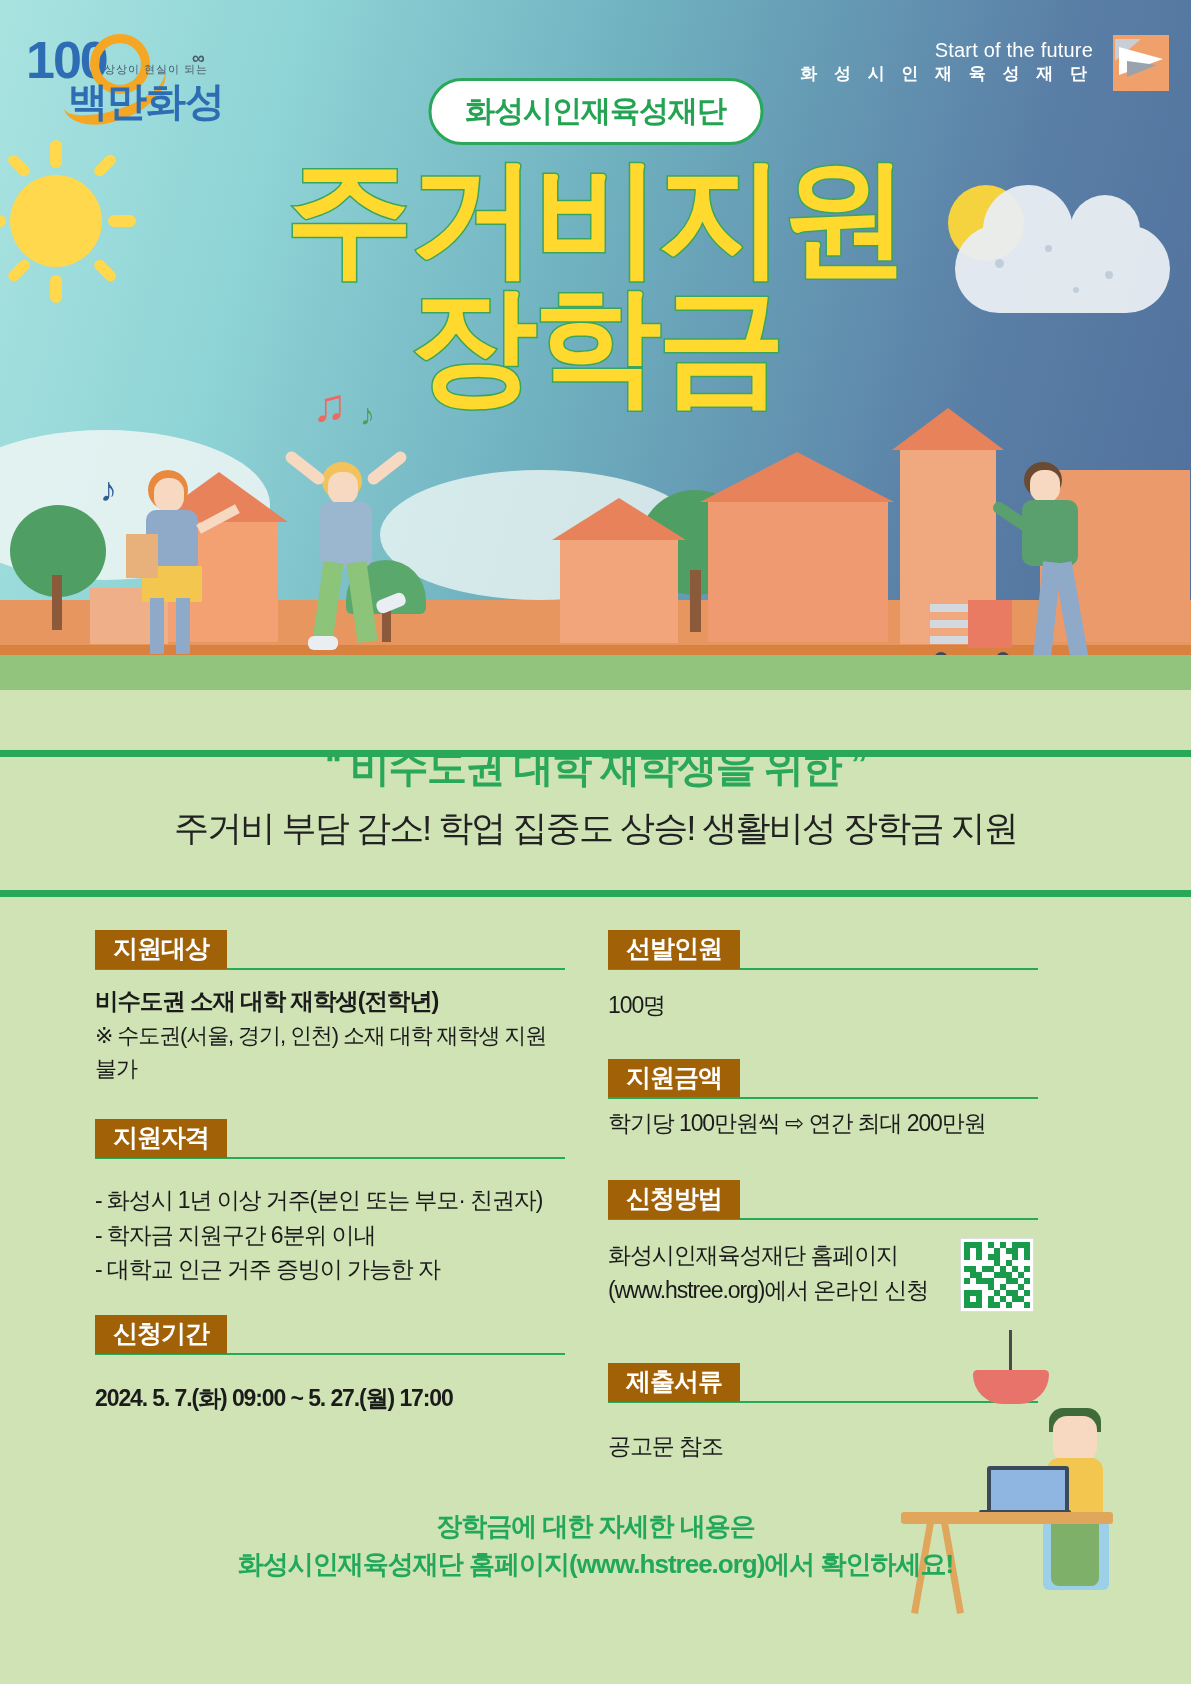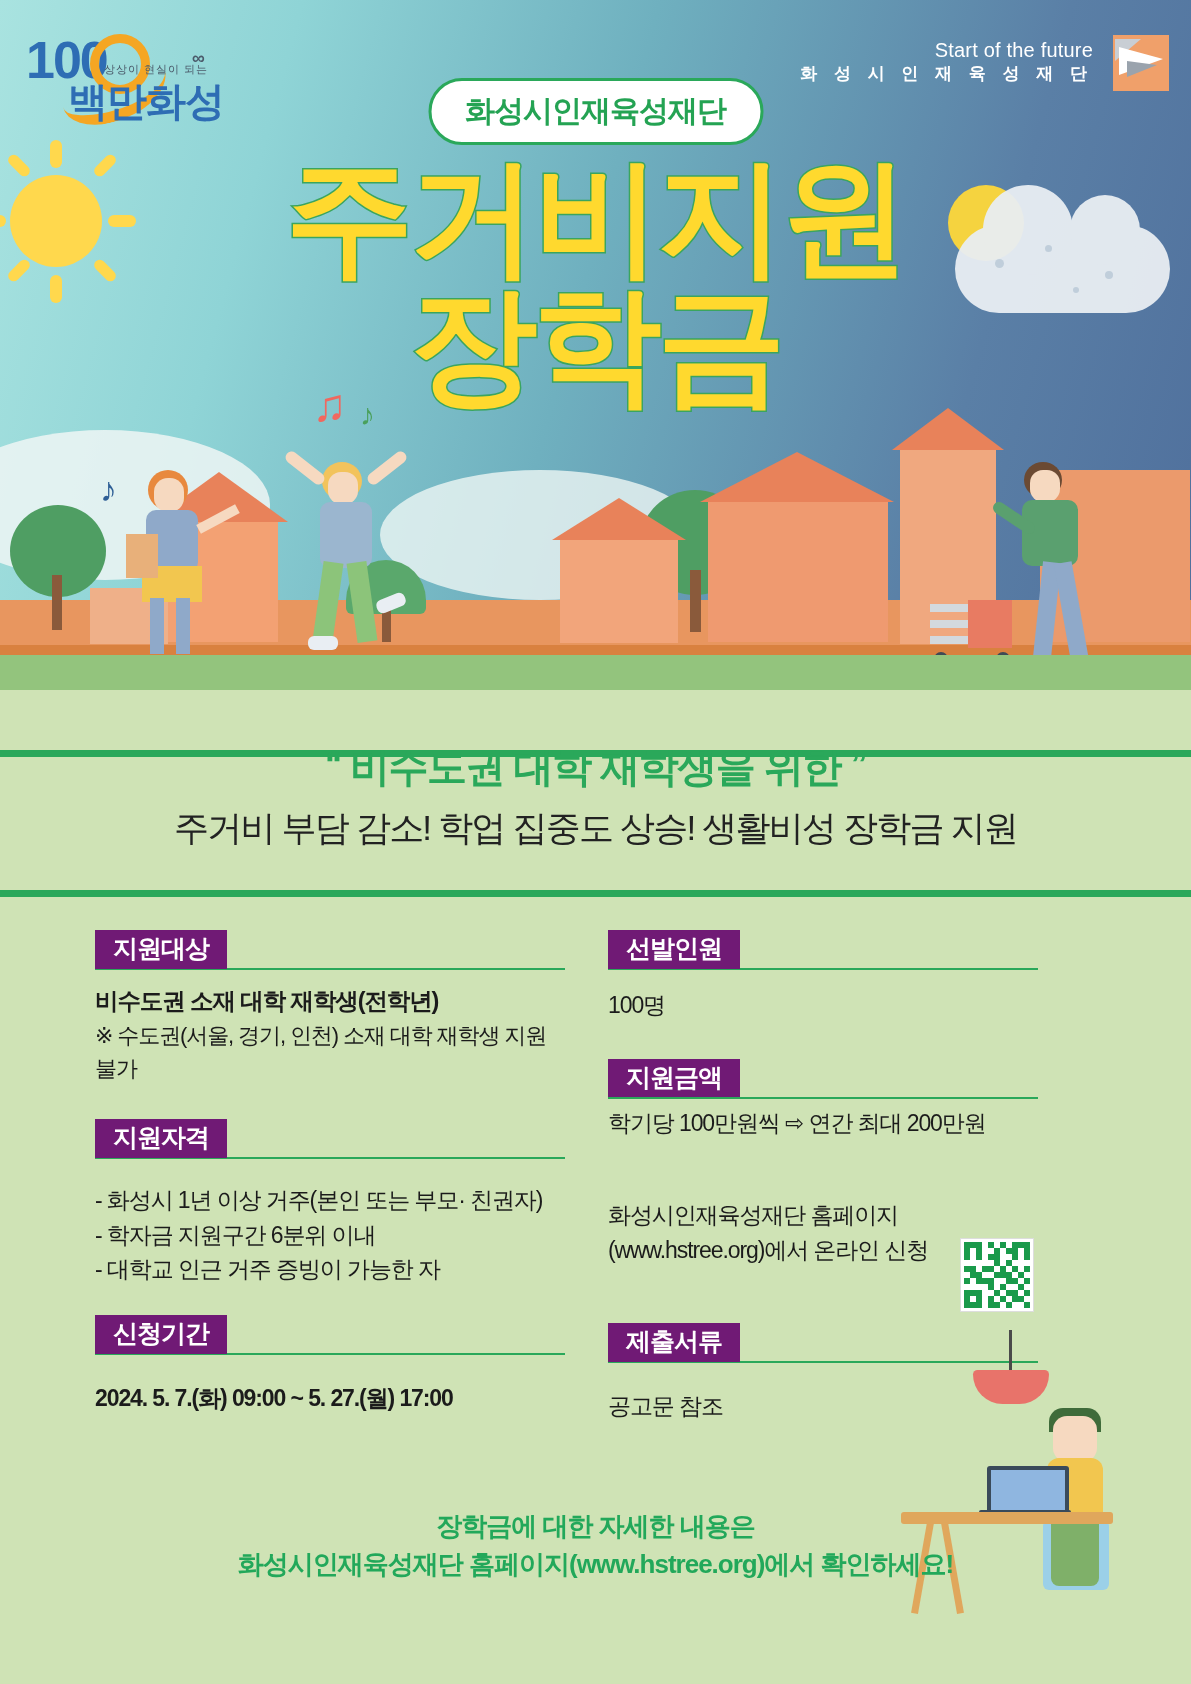--- a/index.html
+++ b/index.html
@@ -159,21 +159,21 @@
     font-size:35px;color:#222222;letter-spacing:-1.8px;
   }
 
   
   .col-left{position:absolute;left:95px;top:930px;width:470px;}
   .col-right{position:absolute;left:608px;top:930px;width:430px;}
 
   .sec{position:relative;margin-bottom:8px;}
   .sec-head{position:relative;height:40px;}
   .sec-tag{
-    position:absolute;left:0;top:0;background:#701a75;color:#ffffff;
+    position:absolute;left:0;top:0;background:#a16207;color:#ffffff;
     font-size:25px;font-weight:bold;letter-spacing:-1px;
     padding:4px 18px 6px 18px;line-height:1.15;
   }
   .sec-line{
     position:absolute;left:0;right:0;bottom:0;height:2px;background:#2aa85a;
   }
   .sec-body{padding-top:14px;font-size:23px;color:#1b1b1b;letter-spacing:-1.1px;line-height:1.5;}
   .sec-body .strongline{font-weight:bold;font-size:23.5px;}
   .sec-body .small{font-size:22px;}
 
@@ -407,20 +407,24 @@
       <div class="sec-head">
         <div class="sec-line"></div>
         <div class="sec-tag">지원금액</div>
       </div>
       <div class="sec-body" style="padding-top:7px;">
         <span>학기당 100만원씩 ⇨ 연간 최대 200만원</span>
       </div>
     </div>
 
     <div class="sec" style="margin-top:40px;">
+      <div class="sec-head">
+        <div class="sec-line"></div>
+        <div class="sec-tag">신청방법</div>
+      </div>
       <div class="sec-body" style="padding-top:18px;">
         <div>화성시인재육성재단 홈페이지</div>
         <div>(www.hstree.org)에서 온라인 신청</div>
       </div>
       <div class="qr">
         <div class="qr-inner">
           <i class="on"></i>
             <i class="on"></i>
             <i class="on"></i>
             <i></i>

